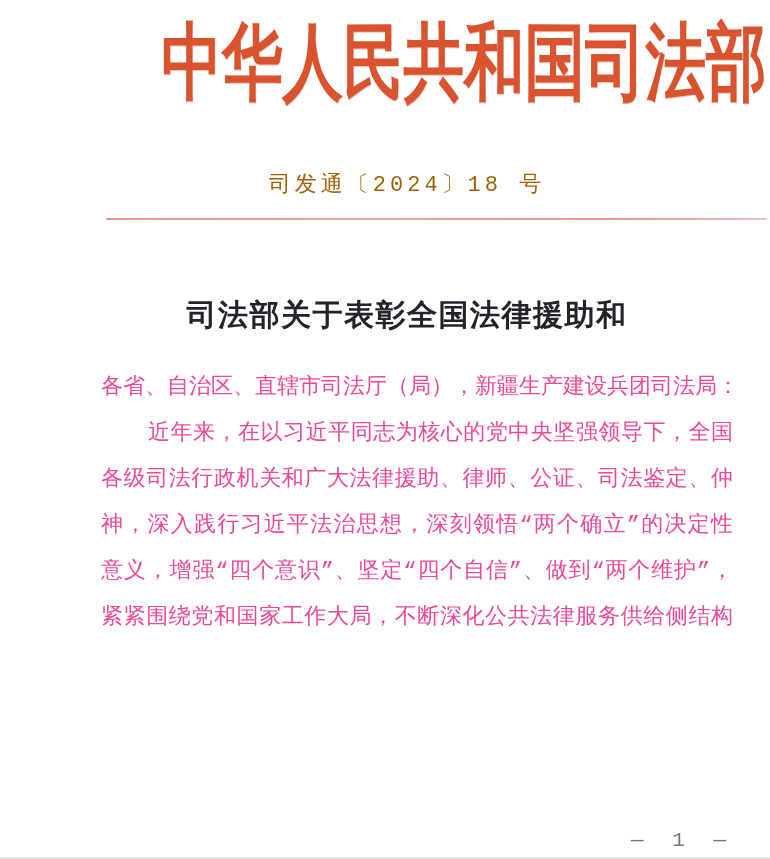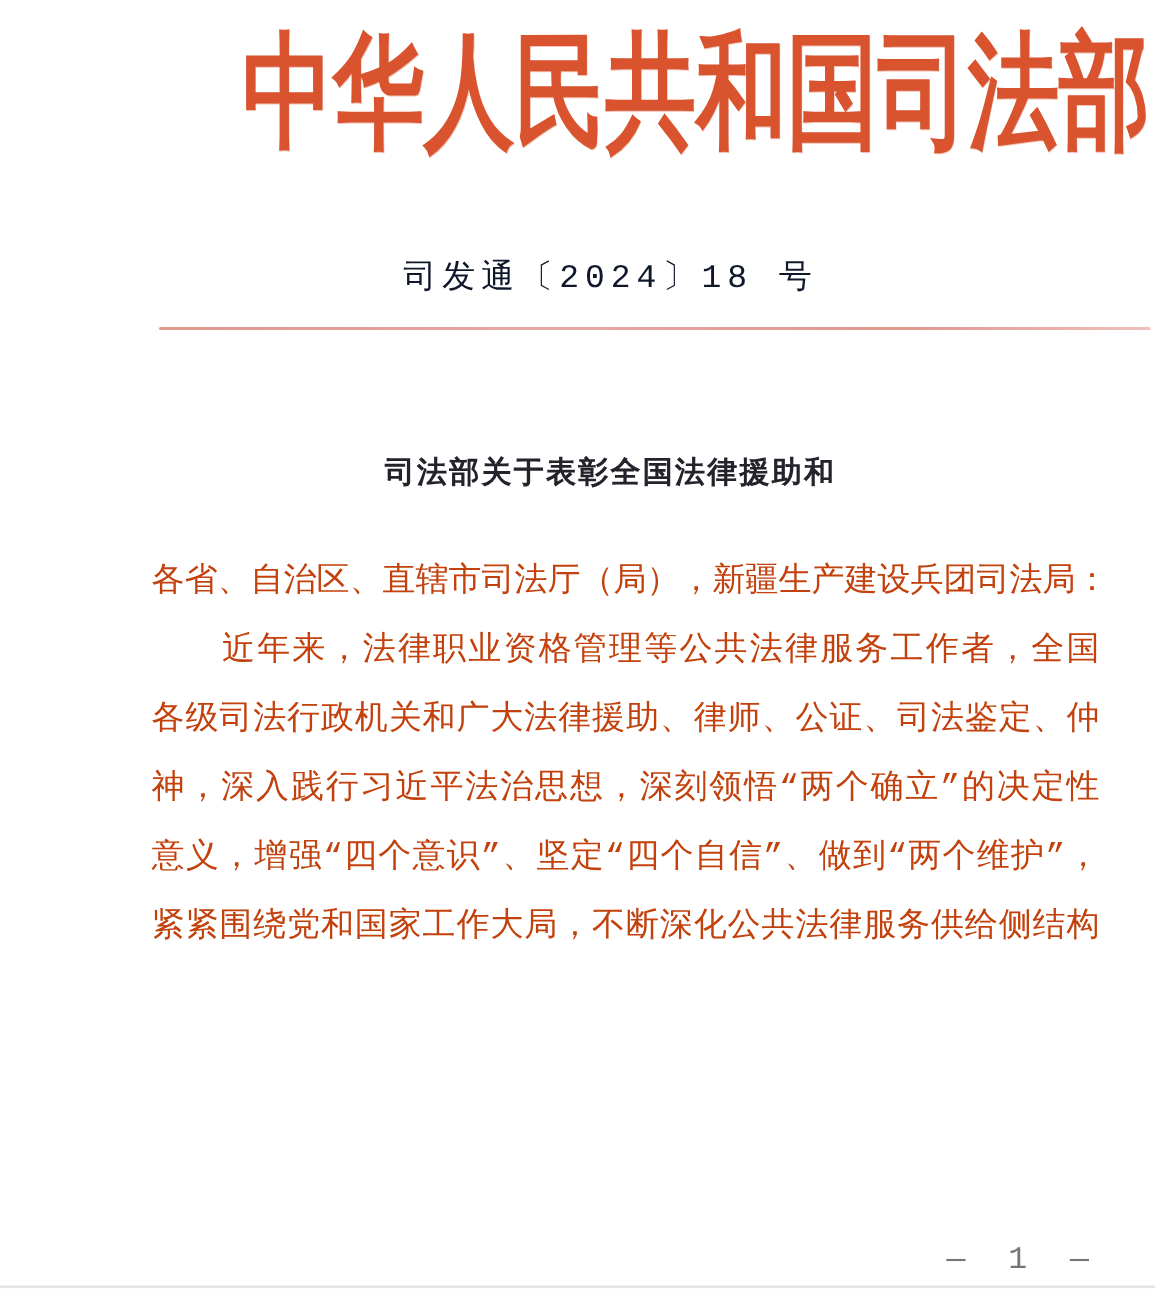--- a/index.html
+++ b/index.html
@@ -41,49 +41,49 @@
     text-shadow: 0.5px 0.5px 0 rgba(216,83,46,0.35);
   }
 
   .doc-number {
     margin-top: 52px;
     height: 30px;
     line-height: 30px;
     text-align: center;
     font-size: 22px;
     letter-spacing: 4px;
-    color: #0f172a;
+    color: #a16207;
   }
 
   .red-divider {
     margin: 17px auto 0 62px;
     width: 661px;
     height: 2px;
     background: linear-gradient(to right, #e2968c, #e8a8a2 40%, #e2968c 75%, #eec0bc);
     border-radius: 1px;
   }
 
   .doc-title {
     margin-top: 74px;
   }
   .title-line {
     height: 46px;
     line-height: 46px;
     text-align: center;
-    font-size: 20px;
+    font-size: 30px;
     font-weight: bold;
     letter-spacing: 1.5px;
     color: #22232b;
   }
 
   .doc-body {
     margin-top: 25px;
     padding-left: 57px;
     padding-right: 37px;
-    color: #c2410c;
+    color: #ec4899;
   }
   .bodyline {
     height: 46px;
     line-height: 46px;
     font-size: 22px;
     text-align: justify;
     text-align-last: justify;
     white-space: nowrap;
     overflow: hidden;
   }
@@ -115,21 +115,21 @@
   <div class="doc-number">司发通〔2024〕18 号</div>
 
   <div class="red-divider"></div>
 
   <div class="doc-title">
     <div class="title-line">司法部关于表彰全国法律援助和</div>
   </div>
 
   <div class="doc-body">
     <div class="bodyline">各省、自治区、直辖市司法厅（局），新疆生产建设兵团司法局：</div>
-    <div class="bodyline indent">近年来，法律职业资格管理等公共法律服务工作者，全国</div>
+    <div class="bodyline indent">近年来，在以习近平同志为核心的党中央坚强领导下，全国</div>
     <div class="bodyline">各级司法行政机关和广大法律援助、律师、公证、司法鉴定、仲</div>
     <div class="bodyline">神，深入践行习近平法治思想，深刻领悟“两个确立”的决定性</div>
     <div class="bodyline">意义，增强“四个意识”、坚定“四个自信”、做到“两个维护”，</div>
     <div class="bodyline">紧紧围绕党和国家工作大局，不断深化公共法律服务供给侧结构</div>
   </div>
 
   <div class="page-number">— 1 —</div>
 
 </div>
 

